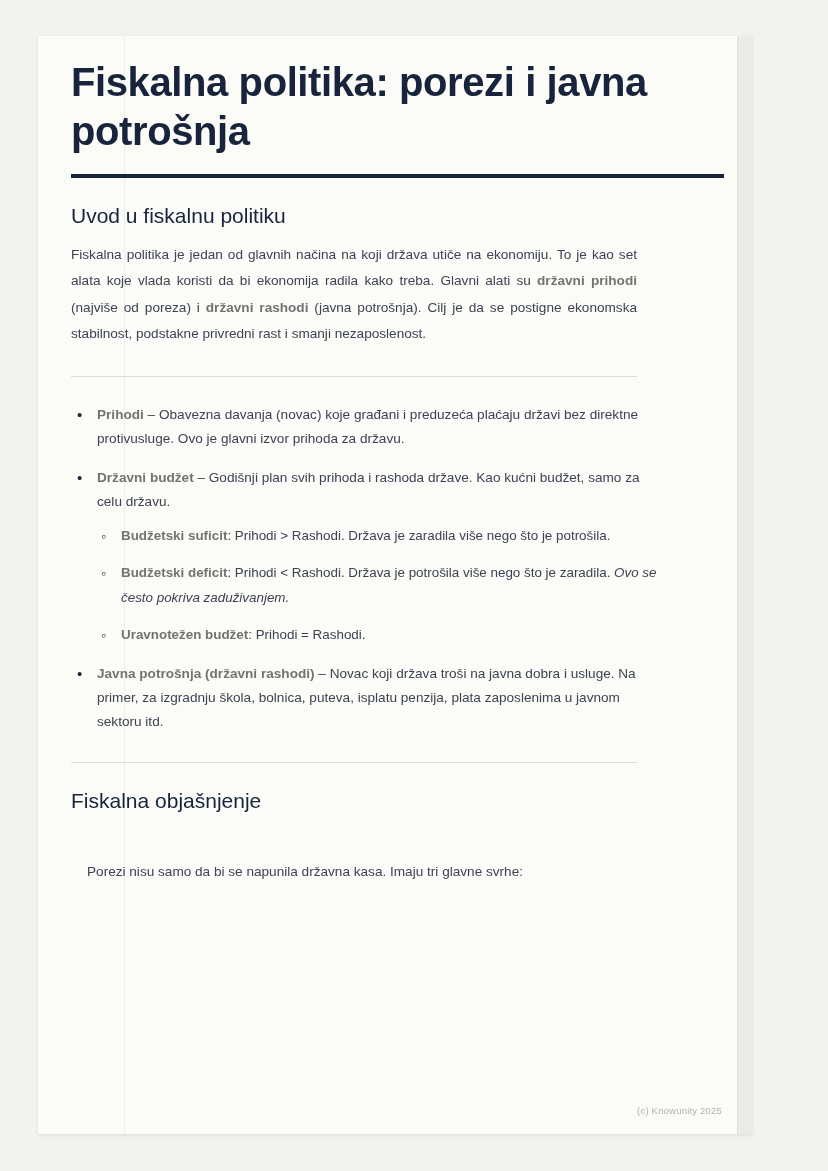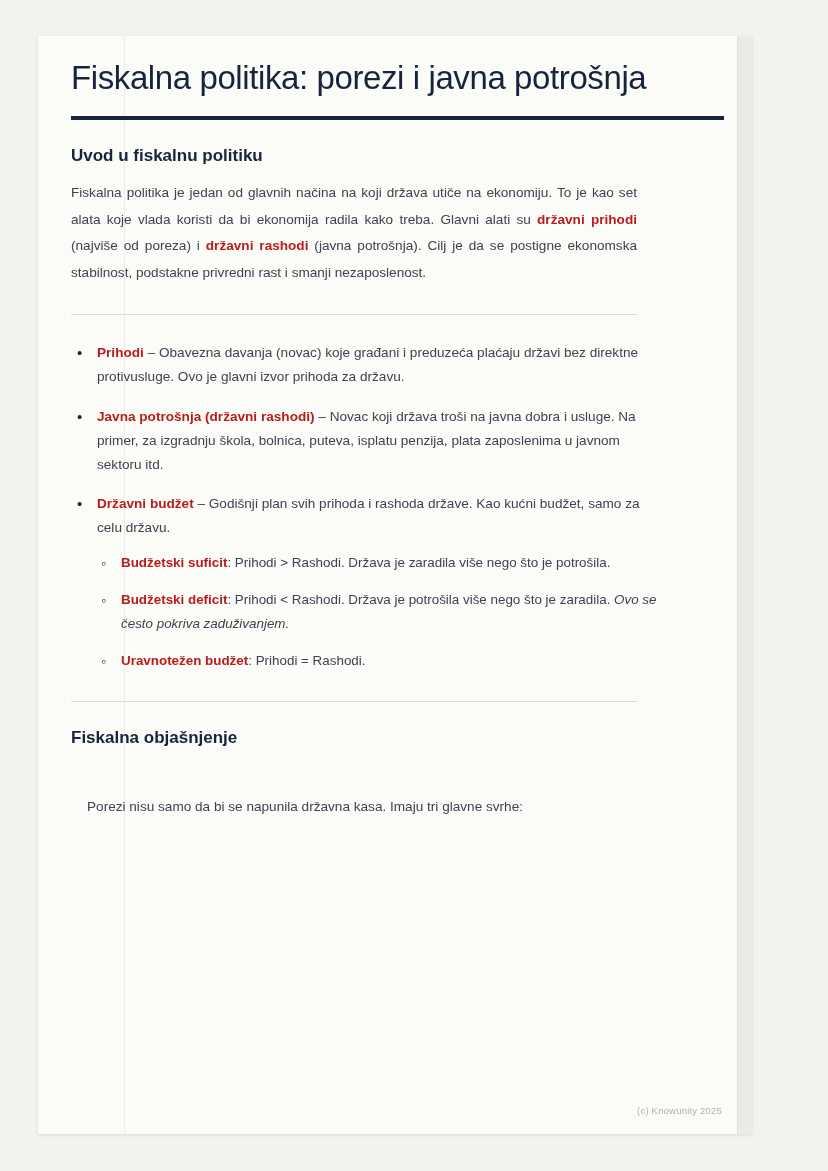--- a/index.html
+++ b/index.html
@@ -46,36 +46,36 @@
     background: #eceae6;
     border-left: 1px solid #e2e0dc;
   }
   .content {
     position: absolute;
     left: 33px;
     top: 22px;
     width: 600px;
   }
   h1.doc-title {
-    font-size: 33px;
+    font-size: 40px;
     line-height: 1.22;
-    font-weight: normal;
+    font-weight: bold;
     color: #17243b;
     margin: 0 0 0 0;
     letter-spacing: -0.4px;
   }
   .title-rule {
     height: 4px;
     background: #17243b;
     margin: 18px 0 26px 0;
     width: 653px;
   }
   h2.section {
-    font-size: 17px;
-    font-weight: bold;
+    font-size: 21px;
+    font-weight: normal;
     color: #17243b;
     margin: 0 0 14px 0;
   }
   h3.subsection {
     font-size: 15.5px;
     font-weight: bold;
     color: #17243b;
     margin: 0 0 12px 0;
   }
   p.para {
@@ -86,21 +86,21 @@
     text-align: justify;
     width: 566px;
   }
   p.plain {
     font-size: 13.6px;
     line-height: 1.9;
     color: #3d4350;
     margin: 16px;
     text-align: left;
   }
-  b.em { color: #b91c1c; font-weight: bold; }
+  b.em { color: #737373; font-weight: bold; }
   i.it { font-style: italic; }
   hr.divider {
     border: none;
     border-top: 1px solid #dedcd6;
     margin: 28px 0 26px 0;
     width: 566px;
   }
   ul.bullets {
     list-style: none;
     margin: 0;
@@ -169,38 +169,38 @@
 
       <h2 class="section">Uvod u fiskalnu politiku</h2>
       <p class="para"><span>Fiskalna politika je jedan od glavnih načina na koji država utiče na ekonomiju. To je kao set alata koje vlada koristi da bi ekonomija radila kako treba. Glavni alati su </span><b class="em">državni prihodi</b><span> (najviše od poreza) i </span><b class="em">državni rashodi</b><span> (javna potrošnja). Cilj je da se postigne ekonomska stabilnost, podstakne privredni rast i smanji nezaposlenost.</span></p>
 
       <hr class="divider">
 
 
       <ul class="bullets">
         <li>
           <b class="em">Prihodi</b><span> – Obavezna davanja (novac) koje građani i preduzeća plaćaju državi bez direktne protivusluge. Ovo je glavni izvor prihoda za državu.</span>
-        </li>
-        <li>
-          <b class="em">Javna potrošnja (državni rashodi)</b><span> – Novac koji država troši na javna dobra i usluge. Na primer, za izgradnju škola, bolnica, puteva, isplatu penzija, plata zaposlenima u javnom sektoru itd.</span>
         </li>
         <li>
           <b class="em">Državni budžet</b><span> – Godišnji plan svih prihoda i rashoda države. Kao kućni budžet, samo za celu državu.</span>
           <ul class="subbullets">
             <li>
               <b class="em">Budžetski suficit</b><span>: Prihodi &gt; Rashodi. Država je zaradila više nego što je potrošila.</span>
             </li>
             <li>
               <b class="em">Budžetski deficit</b><span>: Prihodi &lt; Rashodi. Država je potrošila više nego što je zaradila. </span><i class="it">Ovo se često pokriva zaduživanjem.</i>
             </li>
             <li>
               <b class="em">Uravnotežen budžet</b><span>: Prihodi = Rashodi.</span>
             </li>
           </ul>
         </li>
+        <li>
+          <b class="em">Javna potrošnja (državni rashodi)</b><span> – Novac koji država troši na javna dobra i usluge. Na primer, za izgradnju škola, bolnica, puteva, isplatu penzija, plata zaposlenima u javnom sektoru itd.</span>
+        </li>
       </ul>
 
       <hr class="divider">
 
       <h2 class="section">Fiskalna objašnjenje</h2>
       <div class="small-gap"></div>
       <p class="plain">Porezi nisu samo da bi se napunila državna kasa. Imaju tri glavne svrhe:</p>
 
     </div>
 

